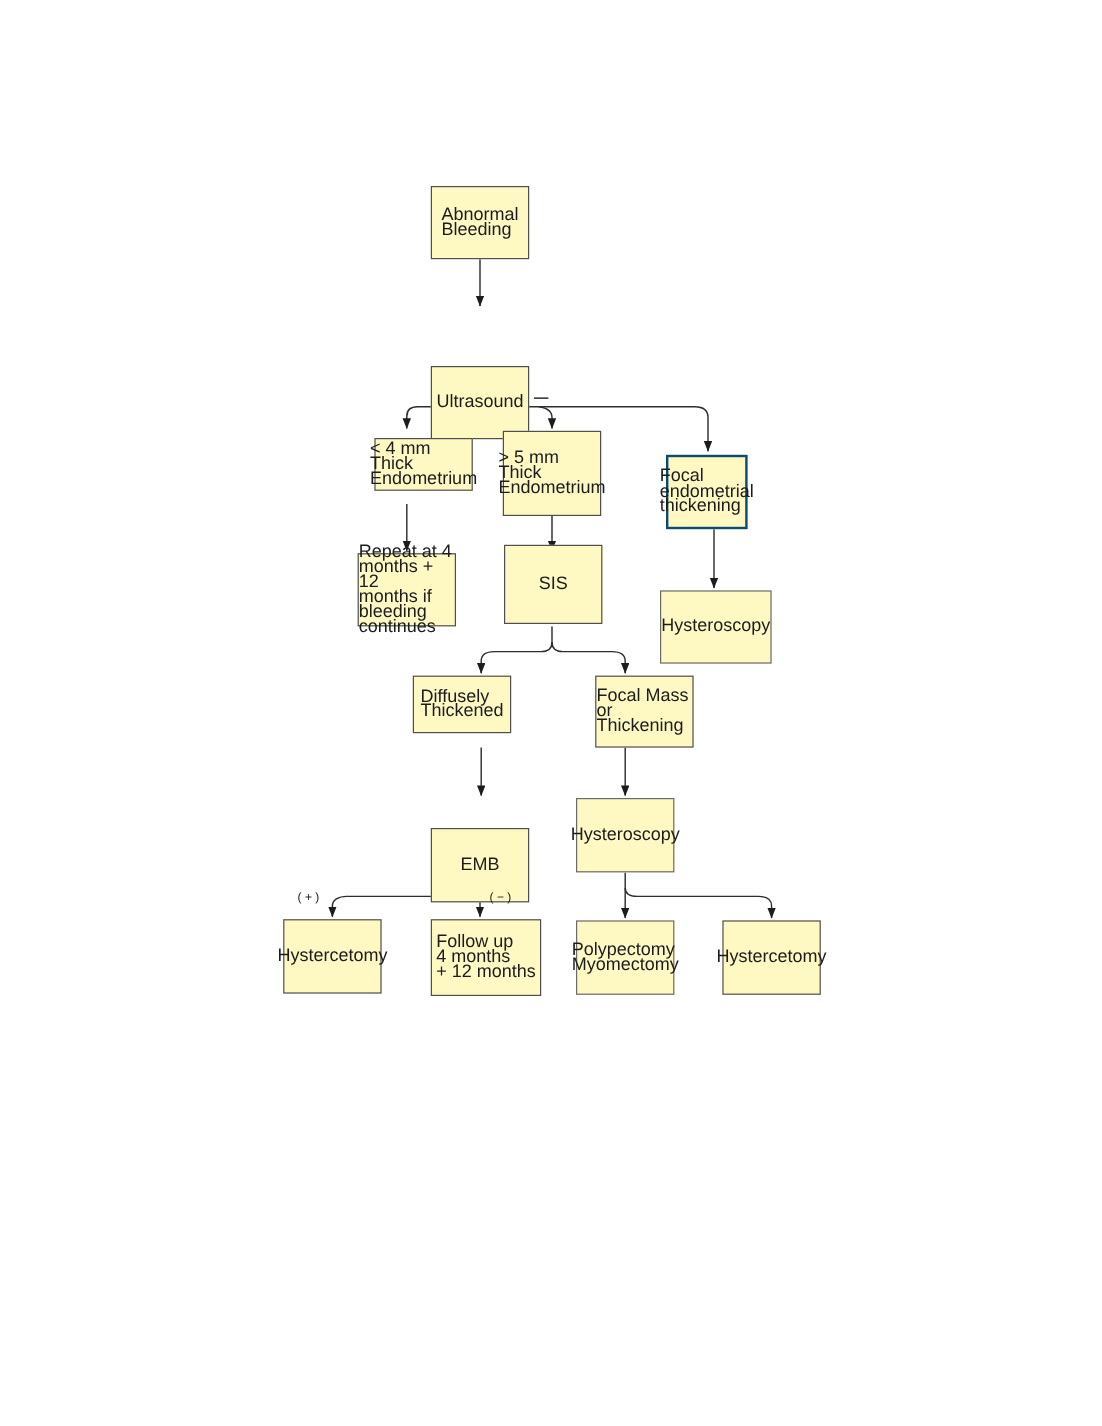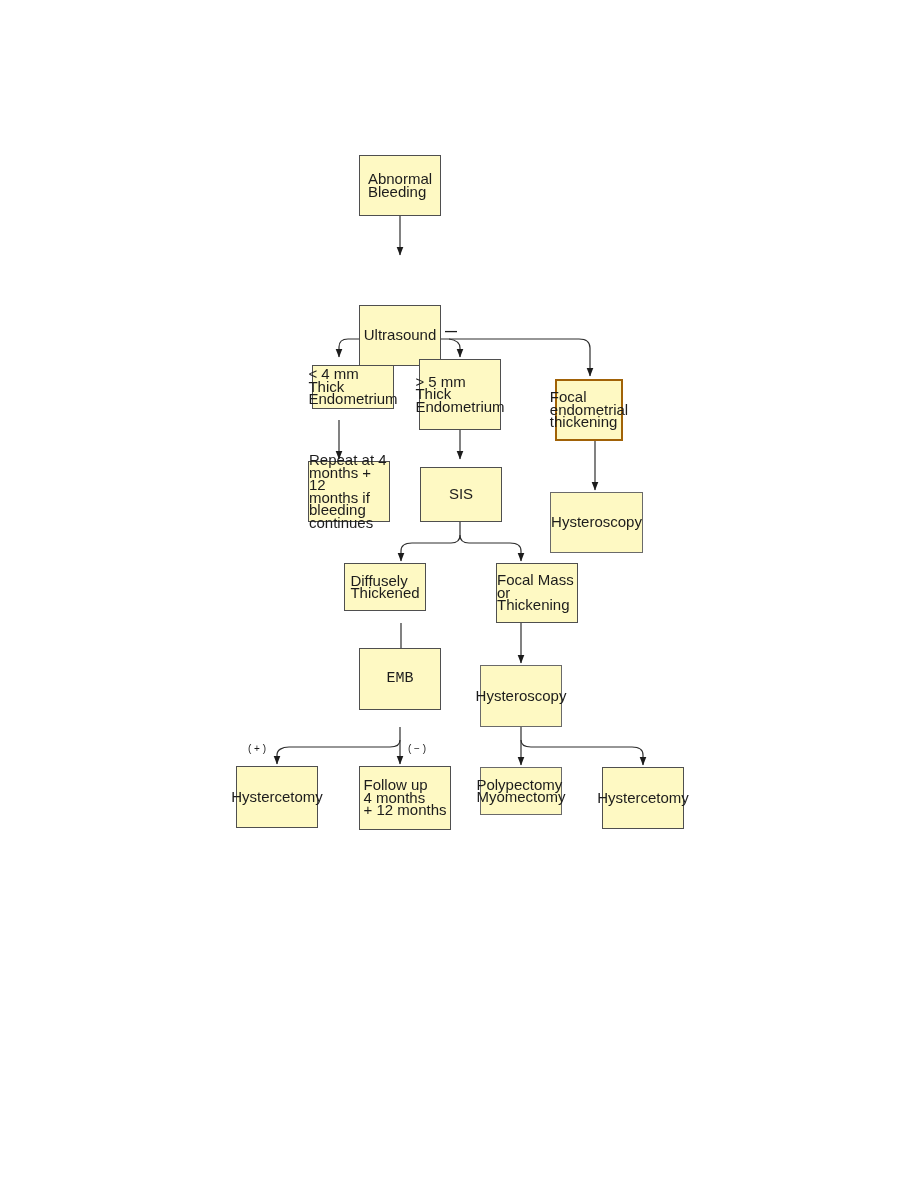--- a/index.html
+++ b/index.html
@@ -28,31 +28,31 @@
     white-space: pre-line;
     font-size: 15px;
     line-height: 12.5px;
     color: #1c1c1c;
   }
   
   .n0  { left:359px; top:155px; width:82px; height:61px; }
   .n1  { left:359px; top:257px; width:82px; height:61px;margin-top:48px; }
   .n2  { left:298px; top:365px; width:82px; height:44px;margin-left:14px; }
   .n3  { left:419px; top:359px; width:82px; height:71px; }
-  .n4  { left:555px; top:379px; width:68px; height:62px; border:2px solid #a16207; }
+  .n4  { left:555px; top:379px; width:68px; height:62px; border:2px solid #0c4a6e; }
   .n5  { left:550px; top:492px; width:93px; height:61px; border-color:#6a6a6a; }
-  .n6  { left:298px; top:461px; width:82px; height:61px;margin-left:10px; }
-  .n7  { left:420px; top:467px; width:82px; height:55px; }
+  .n6  { left:298px; top:461px; width:82px; height:61px; }
+  .n7  { left:420px; top:454px; width:82px; height:66px; }
   .n8  { left:344px; top:563px; width:82px; height:48px; }
   .n9  { left:496px; top:563px; width:82px; height:60px; }
-  .n10 { left:359px; top:648px; width:82px; height:62px;font-family:Liberation Mono, monospace; }
+  .n10 { left:359px; top:690px; width:82px; height:62px; }
   .n11 { left:480px; top:665px; width:82px; height:62px; border-color:#6a6a6a; }
   .n12 { left:236px; top:766px; width:82px; height:62px; }
   .n13 { left:359px; top:766px; width:92px; height:64px; }
-  .n14 { left:480px; top:767px; width:82px; height:48px; border-color:#6a6a6a; }
+  .n14 { left:480px; top:767px; width:82px; height:62px; border-color:#6a6a6a; }
   .n15 { left:602px; top:767px; width:82px; height:62px; }
 
   .edge-label {
     position: absolute;
     font-size: 10px;
     color: #1c1c1c;
     white-space: nowrap;
   }
   .l-dash  { left:445px; top:324px; font-weight:700; font-size:12px; letter-spacing:0; }
   .l-plus  { left:248px; top:743px; }

